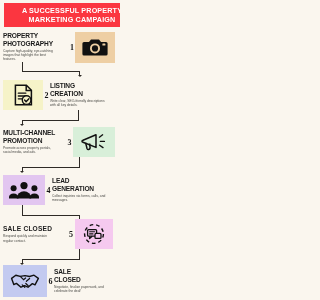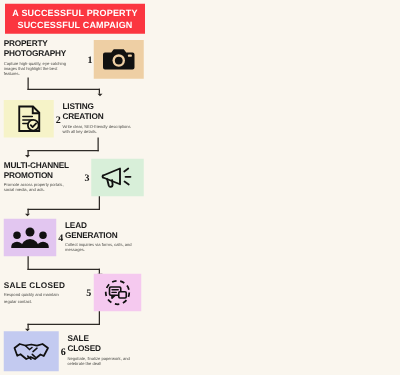--- a/index.html
+++ b/index.html
@@ -8,21 +8,21 @@
     background:#faf6ee;
     font-family:"Liberation Sans",sans-serif;
     -webkit-font-smoothing:none;
   }
   .poster{position:relative;width:120px;height:300px;background:#faf6ee;}
 
   
   .header{
     position:absolute;left:4px;top:3px;width:112px;height:24px;
     background:#fb3640;display:flex;flex-direction:column;
-    align-items:center;justify-content:center;
+    align-items:center;justify-content:center;padding-left:12px;
   }
   .header-line{
     color:#ffffff;font-size:7.2px;font-weight:bold;
     letter-spacing:.15px;line-height:9.5px;text-align:center;
     white-space:nowrap;
   }
 
   
   .step{position:absolute;display:flex;align-items:center;}
   .tile{
@@ -53,21 +53,21 @@
   }
   svg{display:block;}
 </style>
 </head>
 <body>
 
 <div class="poster">
 
   <div class="header">
     <div class="header-line">A SUCCESSFUL PROPERTY</div>
-    <div class="header-line">SUCCESSFUL CAMPAIGN</div>
+    <div class="header-line">MARKETING CAMPAIGN</div>
   </div>
 
   <div class="step" style="left:3px;top:30px;width:114px;height:34px;">
     <div class="txt" style="width:66px;">
       <div class="heading">PROPERTY</div>
       <div class="heading">PHOTOGRAPHY</div>
       <div class="body" style="width:56px;">Capture high-quality, eye-catching images that highlight the best features.</div>
     </div>
     <div class="num" style="width:6px;">1</div>
     <div class="tile" style="width:40px;height:31px;background:#eecfa4;">

